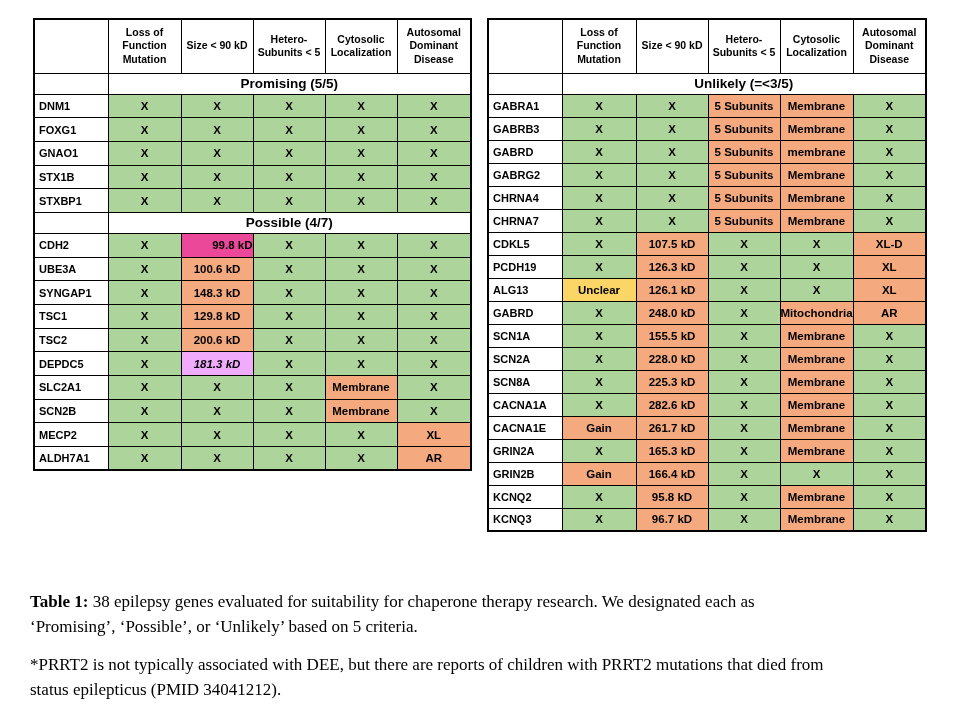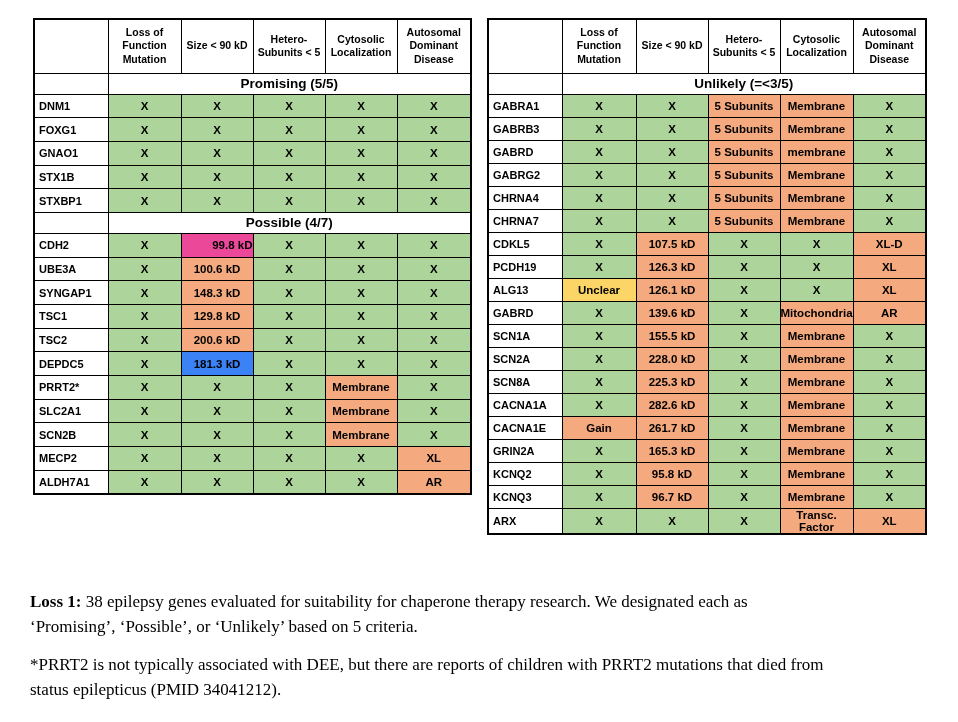--- a/index.html
+++ b/index.html
@@ -187,31 +187,23 @@
         <td class="gene-cell">TSC2</td>
         <td class="crit-cell" style="background: rgb(173, 212, 154);">X</td>
         <td class="crit-cell" style="background: rgb(244, 169, 126);">200.6 kD</td>
         <td class="crit-cell" style="background: rgb(173, 212, 154);">X</td>
         <td class="crit-cell" style="background: rgb(173, 212, 154);">X</td>
         <td class="crit-cell" style="background: rgb(173, 212, 154);">X</td>
       </tr>
       <tr class="data-row">
         <td class="gene-cell">DEPDC5</td>
         <td class="crit-cell" style="background: rgb(173, 212, 154);">X</td>
-        <td class="crit-cell" style="background: #3b82f6;">181.3 kD</td>
-        <td class="crit-cell" style="background: rgb(173, 212, 154);">X</td>
-        <td class="crit-cell" style="background: rgb(173, 212, 154);">X</td>
-        <td class="crit-cell" style="background: rgb(173, 212, 154);">X</td>
-      </tr>
-      <tr class="data-row">
-        <td class="gene-cell">PRRT2*</td>
-        <td class="crit-cell" style="background: rgb(173, 212, 154);">X</td>
-        <td class="crit-cell" style="background: rgb(173, 212, 154);">X</td>
-        <td class="crit-cell" style="background: rgb(173, 212, 154);">X</td>
-        <td class="crit-cell" style="background: rgb(244, 169, 126);">Membrane</td>
+        <td class="crit-cell" style="background: #f0abfc; font-style: italic;">181.3 kD</td>
+        <td class="crit-cell" style="background: rgb(173, 212, 154);">X</td>
+        <td class="crit-cell" style="background: rgb(173, 212, 154);">X</td>
         <td class="crit-cell" style="background: rgb(173, 212, 154);">X</td>
       </tr>
       <tr class="data-row">
         <td class="gene-cell">SLC2A1</td>
         <td class="crit-cell" style="background: rgb(173, 212, 154);">X</td>
         <td class="crit-cell" style="background: rgb(173, 212, 154);">X</td>
         <td class="crit-cell" style="background: rgb(173, 212, 154);">X</td>
         <td class="crit-cell" style="background: rgb(244, 169, 126);">Membrane</td>
         <td class="crit-cell" style="background: rgb(173, 212, 154);">X</td>
       </tr>
@@ -339,21 +331,21 @@
         <td class="gene-cell">ALG13</td>
         <td class="crit-cell" style="background: rgb(251, 213, 101);">Unclear</td>
         <td class="crit-cell" style="background: rgb(244, 169, 126);">126.1 kD</td>
         <td class="crit-cell" style="background: rgb(173, 212, 154);">X</td>
         <td class="crit-cell" style="background: rgb(173, 212, 154);">X</td>
         <td class="crit-cell" style="background: rgb(244, 169, 126);">XL</td>
       </tr>
       <tr class="data-row">
         <td class="gene-cell">GABRD</td>
         <td class="crit-cell" style="background: rgb(173, 212, 154);">X</td>
-        <td class="crit-cell" style="background: rgb(244, 169, 126);">139.6 kD</td>
+        <td class="crit-cell" style="background: rgb(244, 169, 126);">248.0 kD</td>
         <td class="crit-cell" style="background: rgb(173, 212, 154);">X</td>
         <td class="crit-cell" style="background: rgb(244, 169, 126);">Mitochondria</td>
         <td class="crit-cell" style="background: rgb(244, 169, 126);">AR</td>
       </tr>
       <tr class="data-row">
         <td class="gene-cell">SCN1A</td>
         <td class="crit-cell" style="background: rgb(173, 212, 154);">X</td>
         <td class="crit-cell" style="background: rgb(244, 169, 126);">155.5 kD</td>
         <td class="crit-cell" style="background: rgb(173, 212, 154);">X</td>
         <td class="crit-cell" style="background: rgb(244, 169, 126);">Membrane</td>
@@ -393,43 +385,43 @@
       </tr>
       <tr class="data-row">
         <td class="gene-cell">GRIN2A</td>
         <td class="crit-cell" style="background: rgb(173, 212, 154);">X</td>
         <td class="crit-cell" style="background: rgb(244, 169, 126);">165.3 kD</td>
         <td class="crit-cell" style="background: rgb(173, 212, 154);">X</td>
         <td class="crit-cell" style="background: rgb(244, 169, 126);">Membrane</td>
         <td class="crit-cell" style="background: rgb(173, 212, 154);">X</td>
       </tr>
       <tr class="data-row">
+        <td class="gene-cell">GRIN2B</td>
+        <td class="crit-cell" style="background: rgb(244, 169, 126);">Gain</td>
+        <td class="crit-cell" style="background: rgb(244, 169, 126);">166.4 kD</td>
+        <td class="crit-cell" style="background: rgb(173, 212, 154);">X</td>
+        <td class="crit-cell" style="background: rgb(173, 212, 154);">X</td>
+        <td class="crit-cell" style="background: rgb(173, 212, 154);">X</td>
+      </tr>
+      <tr class="data-row">
         <td class="gene-cell">KCNQ2</td>
         <td class="crit-cell" style="background: rgb(173, 212, 154);">X</td>
         <td class="crit-cell" style="background: rgb(244, 169, 126);">95.8 kD</td>
         <td class="crit-cell" style="background: rgb(173, 212, 154);">X</td>
         <td class="crit-cell" style="background: rgb(244, 169, 126);">Membrane</td>
         <td class="crit-cell" style="background: rgb(173, 212, 154);">X</td>
       </tr>
       <tr class="data-row">
         <td class="gene-cell">KCNQ3</td>
         <td class="crit-cell" style="background: rgb(173, 212, 154);">X</td>
         <td class="crit-cell" style="background: rgb(244, 169, 126);">96.7 kD</td>
         <td class="crit-cell" style="background: rgb(173, 212, 154);">X</td>
         <td class="crit-cell" style="background: rgb(244, 169, 126);">Membrane</td>
         <td class="crit-cell" style="background: rgb(173, 212, 154);">X</td>
-      </tr>
-      <tr class="data-row">
-        <td class="gene-cell">ARX</td>
-        <td class="crit-cell" style="background: rgb(173, 212, 154);">X</td>
-        <td class="crit-cell" style="background: rgb(173, 212, 154);">X</td>
-        <td class="crit-cell" style="background: rgb(173, 212, 154);">X</td>
-        <td class="crit-cell" style="background: rgb(244, 169, 126);">Transc. Factor</td>
-        <td class="crit-cell" style="background: rgb(244, 169, 126);">XL</td>
       </tr>
     </tbody>
   </table>
 
-<div class="caption-block" id="caption"><span class="cap-label">Loss 1:</span><span> 38 epilepsy genes evaluated for suitability for chaperone therapy research. We designated each as
+<div class="caption-block" id="caption"><span class="cap-label">Table 1:</span><span> 38 epilepsy genes evaluated for suitability for chaperone therapy research. We designated each as
 ‘Promising’, ‘Possible’, or ‘Unlikely’ based on 5 criteria.</span></div>
 
 <div class="caption-block" id="footnote">*PRRT2 is not typically associated with DEE, but there are reports of children with PRRT2 mutations that died from
 status epilepticus (PMID 34041212).</div>
 
 </body></html>

